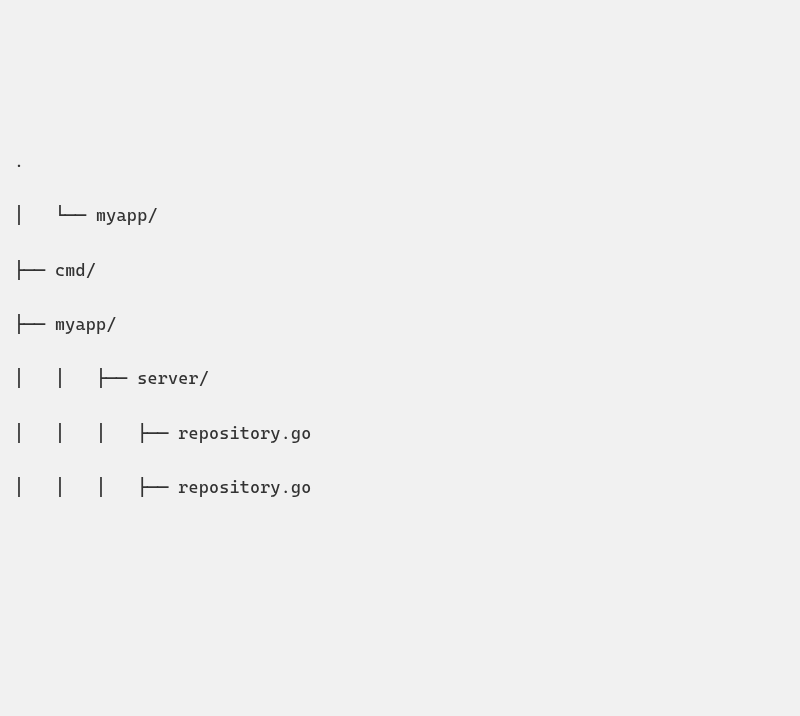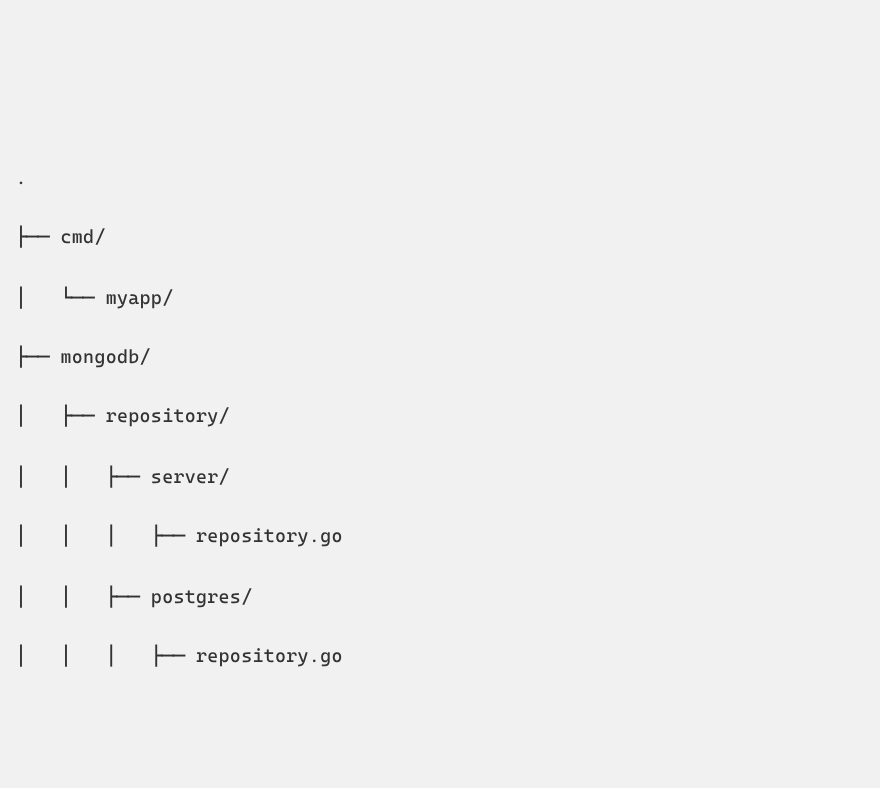--- a/index.html
+++ b/index.html
@@ -24,27 +24,25 @@
       display: block;
     }
   </style>
 </head>
 <body>
 
 
 
 <div class="tree-container">
 <span class="tree-line">.</span>
+<span class="tree-line">│   └── myapp/</span>
 <span class="tree-line">├── cmd/</span>
-<span class="tree-line">│   └── myapp/</span>
-<span class="tree-line">├── mongodb/</span>
-<span class="tree-line">│   ├── repository/</span>
+<span class="tree-line">├── myapp/</span>
 <span class="tree-line">│   │   ├── server/</span>
 <span class="tree-line">│   │   │   ├── repository.go</span>
-<span class="tree-line">│   │   ├── postgres/</span>
 <span class="tree-line">│   │   │   ├── repository.go</span>
 
 
 
 
 
 
 
 
 

